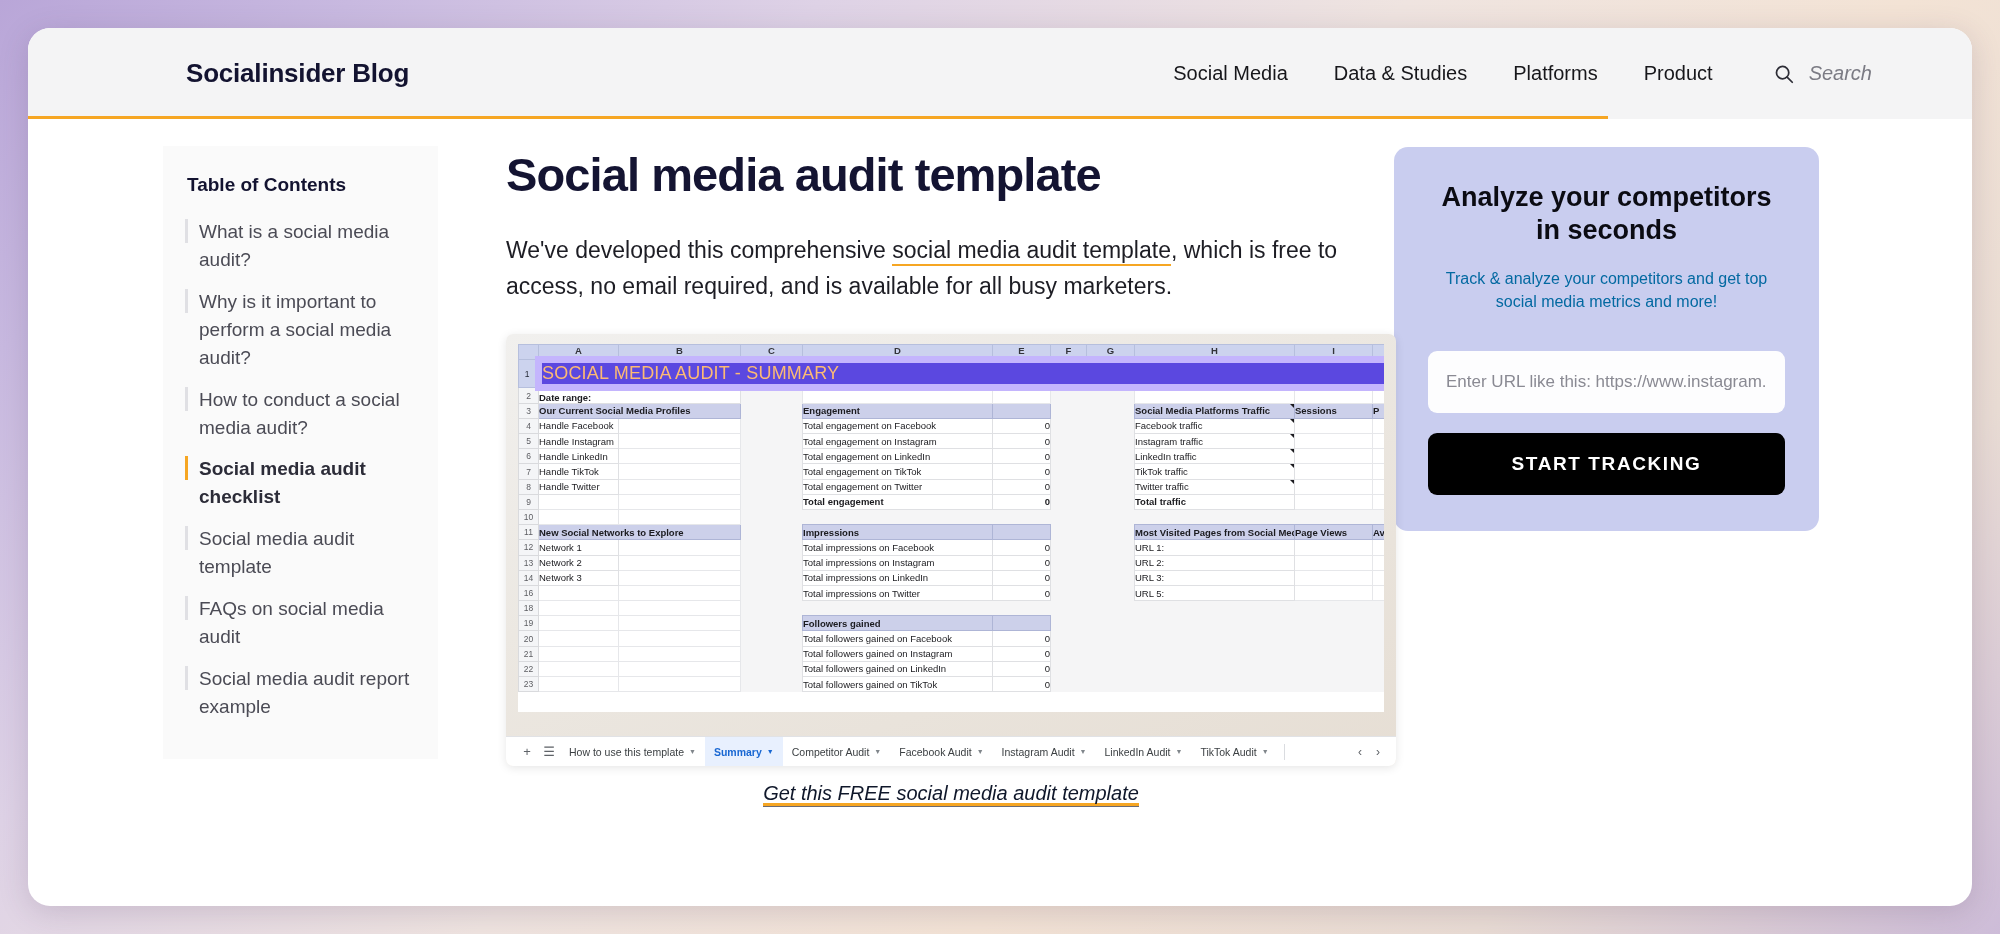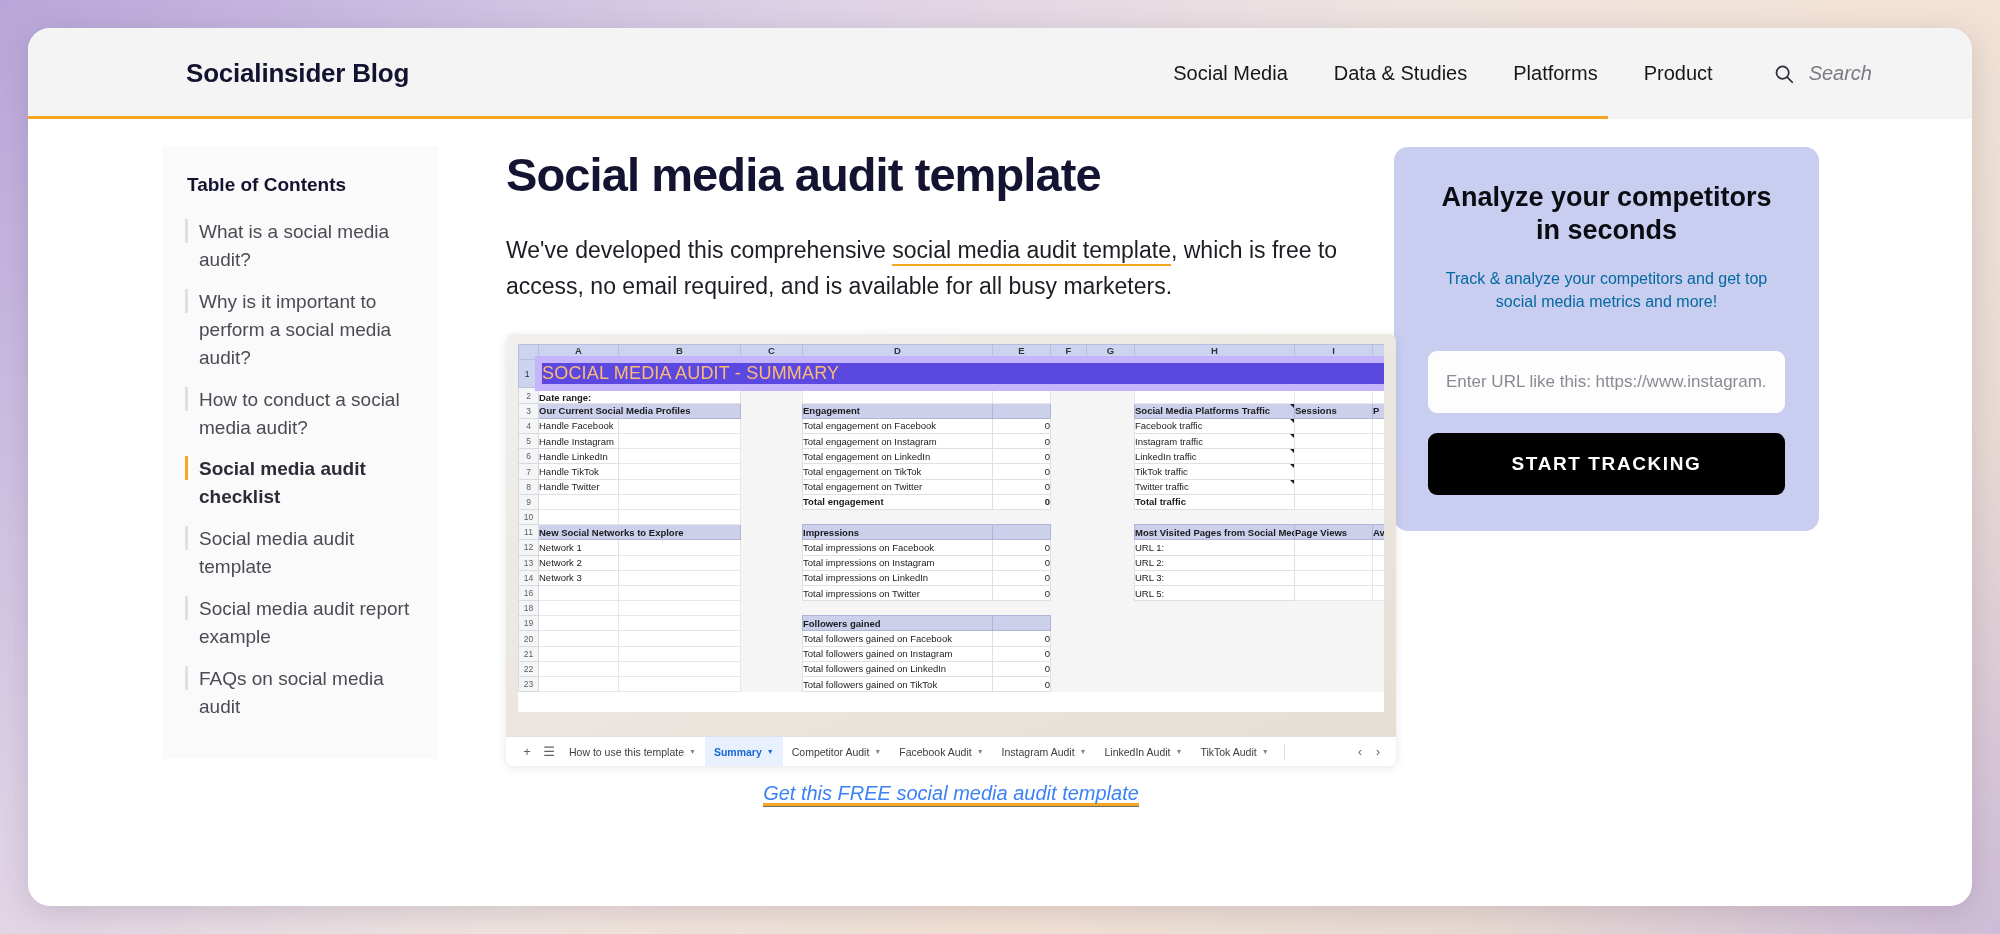--- a/index.html
+++ b/index.html
@@ -277,21 +277,21 @@
   }
 
   .figure-caption {
     margin-top: 16px;
     text-align: center;
     width: 890px;
   }
   .figure-caption a {
     font-style: italic;
     font-size: 20px;
-    color: #3b82f6;
+    color: #0f172a;
     text-decoration: none;
     border-bottom: 1px solid #6b6b74;
     box-shadow: inset 0 -4px 0 -1px #f6a623;
     padding-bottom: 2px;
   }
 
   
   .cta {
     width: 425px;
     margin-left: 48px;
@@ -374,22 +374,22 @@
 
   <div class="content">
 
     <aside class="toc">
       <div class="toc-title">Table of Contents</div>
       <div class="toc-item">What is a social media audit?</div>
       <div class="toc-item">Why is it important to perform a social media audit?</div>
       <div class="toc-item">How to conduct a social media audit?</div>
       <div class="toc-item active">Social media audit checklist</div>
       <div class="toc-item">Social media audit template</div>
+      <div class="toc-item">FAQs on social media audit</div>
       <div class="toc-item">Social media audit report example</div>
-      <div class="toc-item">FAQs on social media audit</div>
     </aside>
 
     <main class="article">
       <h1 class="article-title">Social media audit template</h1>
 
       <p class="article-para"><span>We've developed this comprehensive </span><a class="inline-link" href="#">social media audit template</a><span>, which is free to access, no email required, and is available for all busy marketers.</span></p>
 
       <figure class="figure">
         <div class="sheet-shot">
           <div class="sheet-inner">

